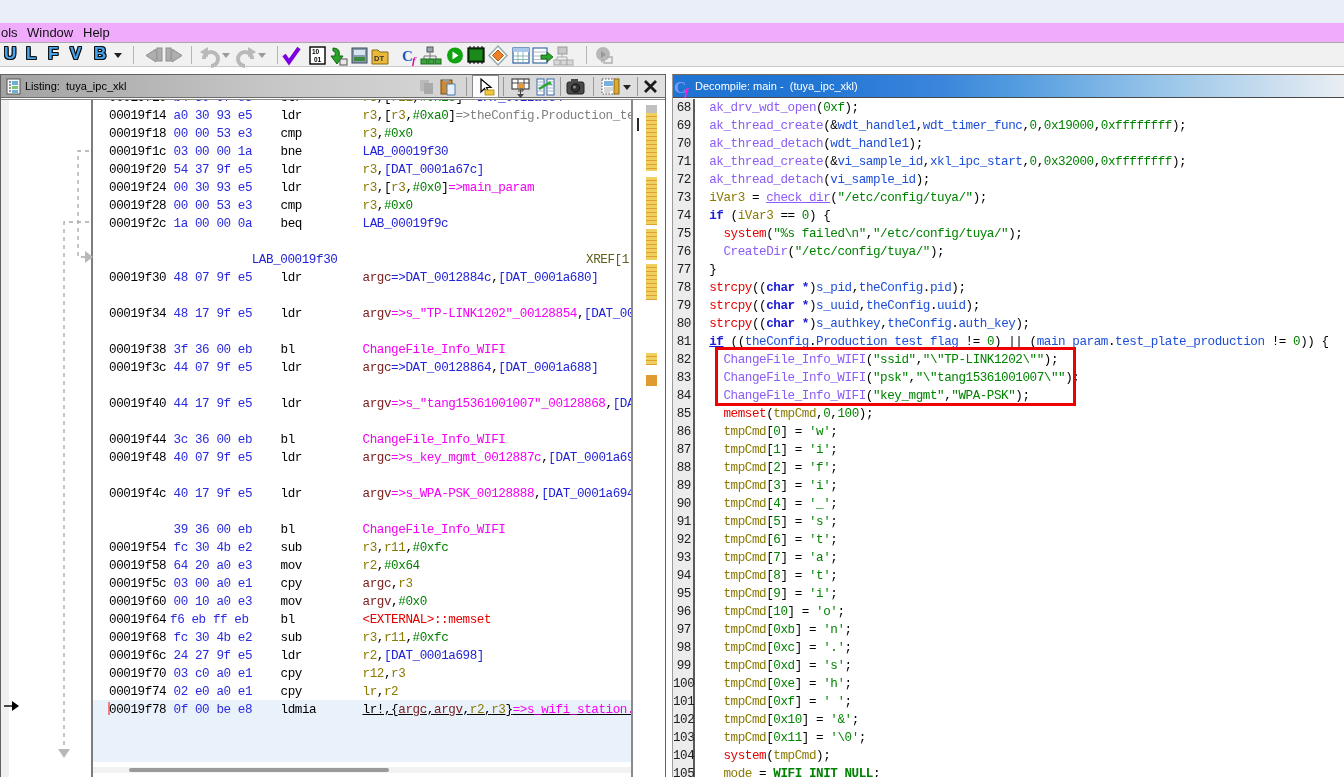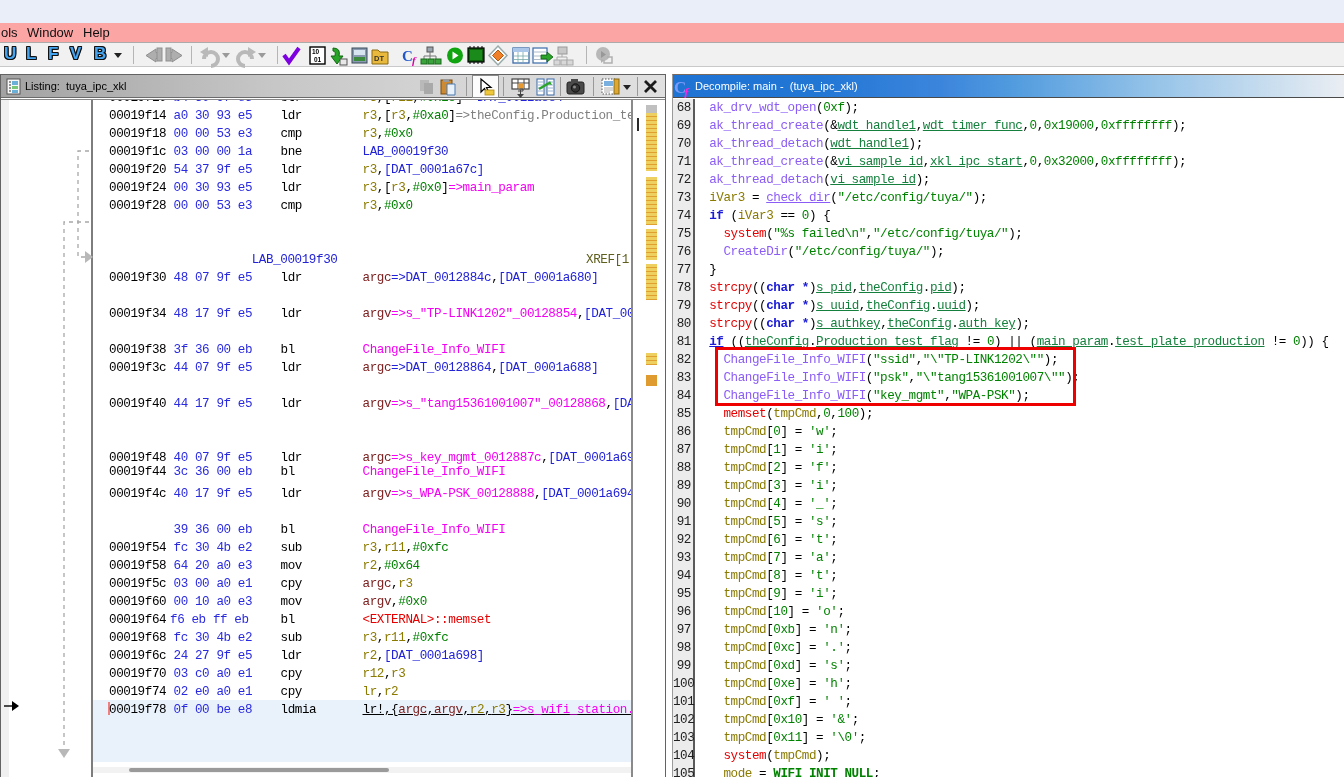--- a/index.html
+++ b/index.html
@@ -1,20 +1,20 @@
 <!DOCTYPE html>
 <html><head>
 <meta charset="utf-8">
 <style>
 * { margin:0; padding:0; box-sizing:border-box; }
 html,body { width:1344px; height:777px; overflow:hidden; background:#fff;
   font-family:"Liberation Sans", sans-serif; }
 .abs { position:absolute; }
 #topband { left:0; top:0; width:1344px; height:23px; background:#e9eef8; }
-#menubar { left:0; top:23px; width:1344px; height:19px; background:#fca5a5;
+#menubar { left:0; top:23px; width:1344px; height:19px; background:#f0abfc;
   font-size:13px; color:#101010; }
 #menubar span { position:absolute; top:2px; }
 #toolbar { left:0; top:42px; width:1344px; height:25px; background:#f1f1f1;
   border-top:1px solid #ababab; border-bottom:1px solid #c9c9c9; }
 .tsep { position:absolute; top:3px; width:1px; height:18px; background:#b5b5b5; }
 .letter { position:absolute; top:1px; font-weight:bold; font-size:17px; color:#45a4ef;
   text-shadow:-1px 0 0 #111,1px 0 0 #111,0 -1px 0 #111,0 1px 0 #111,-1px -1px 0 #111,1px 1px 0 #111,-1px 1px 0 #111,1px -1px 0 #111; }
 .caret { position:absolute; top:10px; width:0; height:0;
   border-left:4px solid transparent; border-right:4px solid transparent; border-top:5px solid #222; }
 
@@ -61,21 +61,21 @@
 #dtitle { position:absolute; left:0; top:0; width:671px; height:23px;
   background:linear-gradient(to right,#1e73d3 0%,#2277d5 22%,#3c85dc 40%,#4f9ade 50%,#93c2e8 71%,#eaeef3 100%);
   border-bottom:1px solid #4a4a4a; }
 #dtitle .txt { position:absolute; left:22px; top:5px; font-size:11px; color:#fff; }
 #dcontent { position:absolute; left:0; top:24px; width:671px; height:678px; overflow:hidden;
   font-family:"Liberation Mono", monospace; font-size:12.6px; letter-spacing:-0.44px; line-height:18px; }
 #gutter { position:absolute; left:0; top:0; width:20px; height:678px; background:#ececec; }
 #gutsep { position:absolute; left:20px; top:0; width:2px; height:678px; background:#5a5a5a; }
 #dcode { position:absolute; left:22px; top:0; white-space:pre; color:#000; }
 #dnums { position:absolute; left:0; top:0; width:18px; text-align:right; white-space:pre; color:#202020; }
-.tel { color:#15803d;text-decoration:underline; }
+.tel { color:#1d4ed8; }
 .kw  { color:#1a1ad8; font-weight:bold; }
 .dvr { color:#8a7a00; }
 #redbox { position:absolute; left:42px; top:248.4px; width:361px; height:59px;
   border:3.2px solid #ee0000; }
 </style>
 </head>
 <body>
 <div class="abs" id="topband"></div>
 <div class="abs" id="menubar">
   <span style="left:1px;">ols</span>
@@ -248,27 +248,28 @@
       <polygon points="11,602 11,612 18,607" fill="#000"></polygon>
       <rect x="107" y="603" width="2" height="13" fill="#f08080"></rect>
     </svg>
     <div class="row" style="top:-10px;"><span class="f" style="left:108px;"><span class="adr">00019f10</span></span><span class="f" style="left:172.5px;"><span class="byt">b4 30 9f e5</span></span><span class="f" style="left:279.5px;"><span class="mn">str</span></span><span class="f" style="left:361.5px;"><span style=""><span class="reg">r3</span><span class="blk">,[</span><span class="reg">r11</span><span class="blk">,</span><span class="num">#0x28</span><span class="blk">]</span><span class="ref">=&gt;DAT_0012a884</span></span></span></div>
     <div class="row" style="top:8px;"><span class="f" style="left:108px;"><span class="adr">00019f14</span></span><span class="f" style="left:172.5px;"><span class="byt">a0 30 93 e5</span></span><span class="f" style="left:279.5px;"><span class="mn">ldr</span></span><span class="f" style="left:361.5px;"><span style=""><span class="reg">r3</span><span class="blk">,[</span><span class="reg">r3</span><span class="blk">,</span><span class="num">#0xa0</span><span class="blk">]</span><span class="gry">=&gt;theConfig.Production_tes</span></span></span></div>
     <div class="row" style="top:26px;"><span class="f" style="left:108px;"><span class="adr">00019f18</span></span><span class="f" style="left:172.5px;"><span class="byt">00 00 53 e3</span></span><span class="f" style="left:279.5px;"><span class="mn">cmp</span></span><span class="f" style="left:361.5px;"><span style=""><span class="reg">r3</span><span class="blk">,</span><span class="num">#0x0</span></span></span></div>
     <div class="row" style="top:44px;"><span class="f" style="left:108px;"><span class="adr">00019f1c</span></span><span class="f" style="left:172.5px;"><span class="byt">03 00 00 1a</span></span><span class="f" style="left:279.5px;"><span class="mn">bne</span></span><span class="f" style="left:361.5px;"><span style=""><span class="lab">LAB_00019f30</span></span></span></div>
     <div class="row" style="top:62px;"><span class="f" style="left:108px;"><span class="adr">00019f20</span></span><span class="f" style="left:172.5px;"><span class="byt">54 37 9f e5</span></span><span class="f" style="left:279.5px;"><span class="mn">ldr</span></span><span class="f" style="left:361.5px;"><span style=""><span class="reg">r3</span><span class="blk">,</span><span class="ref">[DAT_0001a67c]</span></span></span></div>
     <div class="row" style="top:80px;"><span class="f" style="left:108px;"><span class="adr">00019f24</span></span><span class="f" style="left:172.5px;"><span class="byt">00 30 93 e5</span></span><span class="f" style="left:279.5px;"><span class="mn">ldr</span></span><span class="f" style="left:361.5px;"><span style=""><span class="reg">r3</span><span class="blk">,[</span><span class="reg">r3</span><span class="blk">,</span><span class="num">#0x0</span><span class="blk">]</span><span class="str">=&gt;main_param</span></span></span></div>
     <div class="row" style="top:98px;"><span class="f" style="left:108px;"><span class="adr">00019f28</span></span><span class="f" style="left:172.5px;"><span class="byt">00 00 53 e3</span></span><span class="f" style="left:279.5px;"><span class="mn">cmp</span></span><span class="f" style="left:361.5px;"><span style=""><span class="reg">r3</span><span class="blk">,</span><span class="num">#0x0</span></span></span></div>
+    <div class="row" style="top:116px;"><span class="f" style="left:108px;"><span class="adr">00019f2c</span></span><span class="f" style="left:172.5px;"><span class="byt">1a 00 00 0a</span></span><span class="f" style="left:279.5px;"><span class="mn">beq</span></span><span class="f" style="left:361.5px;"><span style=""><span class="lab">LAB_00019f9c</span></span></span></div>
     <div class="row" style="top:152px;"><span class="f" style="left:250.7px;"><span class="lab">LAB_00019f30</span></span><span class="f" style="left:585px;"><span class="xrf">XREF[1</span></span></div>
     <div class="row" style="top:170px;"><span class="f" style="left:108px;"><span class="adr">00019f30</span></span><span class="f" style="left:172.5px;"><span class="byt">48 07 9f e5</span></span><span class="f" style="left:279.5px;"><span class="mn">ldr</span></span><span class="f" style="left:361.5px;"><span style=""><span class="vrb">argc</span><span class="ref">=&gt;DAT_0012884c</span><span class="blk">,</span><span class="ref">[DAT_0001a680]</span></span></span></div>
     <div class="row" style="top:206px;"><span class="f" style="left:108px;"><span class="adr">00019f34</span></span><span class="f" style="left:172.5px;"><span class="byt">48 17 9f e5</span></span><span class="f" style="left:279.5px;"><span class="mn">ldr</span></span><span class="f" style="left:361.5px;"><span style=""><span class="vrb">argv</span><span class="str">=&gt;s_"TP-LINK1202"_00128854</span><span class="blk">,</span><span class="ref">[DAT_00128854]</span></span></span></div>
     <div class="row" style="top:242px;"><span class="f" style="left:108px;"><span class="adr">00019f38</span></span><span class="f" style="left:172.5px;"><span class="byt">3f 36 00 eb</span></span><span class="f" style="left:279.5px;"><span class="mn">bl</span></span><span class="f" style="left:361.5px;"><span style=""><span class="str">ChangeFile_Info_WIFI</span></span></span></div>
     <div class="row" style="top:260px;"><span class="f" style="left:108px;"><span class="adr">00019f3c</span></span><span class="f" style="left:172.5px;"><span class="byt">44 07 9f e5</span></span><span class="f" style="left:279.5px;"><span class="mn">ldr</span></span><span class="f" style="left:361.5px;"><span style=""><span class="vrb">argc</span><span class="ref">=&gt;DAT_00128864</span><span class="blk">,</span><span class="ref">[DAT_0001a688]</span></span></span></div>
     <div class="row" style="top:296px;"><span class="f" style="left:108px;"><span class="adr">00019f40</span></span><span class="f" style="left:172.5px;"><span class="byt">44 17 9f e5</span></span><span class="f" style="left:279.5px;"><span class="mn">ldr</span></span><span class="f" style="left:361.5px;"><span style=""><span class="vrb">argv</span><span class="str">=&gt;s_"tang15361001007"_00128868</span><span class="blk">,</span><span class="ref">[DAT_001]</span></span></span></div>
-    <div class="row" style="top:332px;margin-top:32px;"><span class="f" style="left:108px;"><span class="adr">00019f44</span></span><span class="f" style="left:172.5px;"><span class="byt">3c 36 00 eb</span></span><span class="f" style="left:279.5px;"><span class="mn">bl</span></span><span class="f" style="left:361.5px;"><span style=""><span class="str">ChangeFile_Info_WIFI</span></span></span></div>
+    <div class="row" style="top:332px;"><span class="f" style="left:108px;"><span class="adr">00019f44</span></span><span class="f" style="left:172.5px;"><span class="byt">3c 36 00 eb</span></span><span class="f" style="left:279.5px;"><span class="mn">bl</span></span><span class="f" style="left:361.5px;"><span style=""><span class="str">ChangeFile_Info_WIFI</span></span></span></div>
     <div class="row" style="top:350px;"><span class="f" style="left:108px;"><span class="adr">00019f48</span></span><span class="f" style="left:172.5px;"><span class="byt">40 07 9f e5</span></span><span class="f" style="left:279.5px;"><span class="mn">ldr</span></span><span class="f" style="left:361.5px;"><span style=""><span class="vrb">argc</span><span class="str">=&gt;s_key_mgmt_0012887c</span><span class="blk">,</span><span class="ref">[DAT_0001a690]</span></span></span></div>
     <div class="row" style="top:386px;"><span class="f" style="left:108px;"><span class="adr">00019f4c</span></span><span class="f" style="left:172.5px;"><span class="byt">40 17 9f e5</span></span><span class="f" style="left:279.5px;"><span class="mn">ldr</span></span><span class="f" style="left:361.5px;"><span style=""><span class="vrb">argv</span><span class="str">=&gt;s_WPA-PSK_00128888</span><span class="blk">,</span><span class="ref">[DAT_0001a694]</span></span></span></div>
     <div class="row" style="top:422px;"><span class="f" style="left:108px;margin-top:20px;"><span class="adr">00019f50</span></span><span class="f" style="left:172.5px;"><span class="byt">39 36 00 eb</span></span><span class="f" style="left:279.5px;"><span class="mn">bl</span></span><span class="f" style="left:361.5px;"><span style=""><span class="str">ChangeFile_Info_WIFI</span></span></span></div>
     <div class="row" style="top:440px;"><span class="f" style="left:108px;"><span class="adr">00019f54</span></span><span class="f" style="left:172.5px;"><span class="byt">fc 30 4b e2</span></span><span class="f" style="left:279.5px;"><span class="mn">sub</span></span><span class="f" style="left:361.5px;"><span style=""><span class="reg">r3</span><span class="blk">,</span><span class="reg">r11</span><span class="blk">,</span><span class="num">#0xfc</span></span></span></div>
     <div class="row" style="top:458px;"><span class="f" style="left:108px;"><span class="adr">00019f58</span></span><span class="f" style="left:172.5px;"><span class="byt">64 20 a0 e3</span></span><span class="f" style="left:279.5px;"><span class="mn">mov</span></span><span class="f" style="left:361.5px;"><span style=""><span class="reg">r2</span><span class="blk">,</span><span class="num">#0x64</span></span></span></div>
     <div class="row" style="top:476px;"><span class="f" style="left:108px;"><span class="adr">00019f5c</span></span><span class="f" style="left:172.5px;"><span class="byt">03 00 a0 e1</span></span><span class="f" style="left:279.5px;"><span class="mn">cpy</span></span><span class="f" style="left:361.5px;"><span style=""><span class="vrb">argc</span><span class="blk">,</span><span class="reg">r3</span></span></span></div>
     <div class="row" style="top:494px;"><span class="f" style="left:108px;"><span class="adr">00019f60</span></span><span class="f" style="left:172.5px;"><span class="byt">00 10 a0 e3</span></span><span class="f" style="left:279.5px;"><span class="mn">mov</span></span><span class="f" style="left:361.5px;"><span style=""><span class="vrb">argv</span><span class="blk">,</span><span class="num">#0x0</span></span></span></div>
     <div class="row" style="top:512px;"><span class="f" style="left:108px;"><span class="adr">00019f64</span></span><span class="f" style="left:169px;"><span class="byt">f6 eb ff eb</span></span><span class="f" style="left:279.5px;"><span class="mn">bl</span></span><span class="f" style="left:361.5px;"><span style=""><span class="ext">&lt;EXTERNAL&gt;::memset</span></span></span></div>
     <div class="row" style="top:530px;"><span class="f" style="left:108px;"><span class="adr">00019f68</span></span><span class="f" style="left:172.5px;"><span class="byt">fc 30 4b e2</span></span><span class="f" style="left:279.5px;"><span class="mn">sub</span></span><span class="f" style="left:361.5px;"><span style=""><span class="reg">r3</span><span class="blk">,</span><span class="reg">r11</span><span class="blk">,</span><span class="num">#0xfc</span></span></span></div>
     <div class="row" style="top:548px;"><span class="f" style="left:108px;"><span class="adr">00019f6c</span></span><span class="f" style="left:172.5px;"><span class="byt">24 27 9f e5</span></span><span class="f" style="left:279.5px;"><span class="mn">ldr</span></span><span class="f" style="left:361.5px;"><span style=""><span class="reg">r2</span><span class="blk">,</span><span class="ref">[DAT_0001a698]</span></span></span></div>

